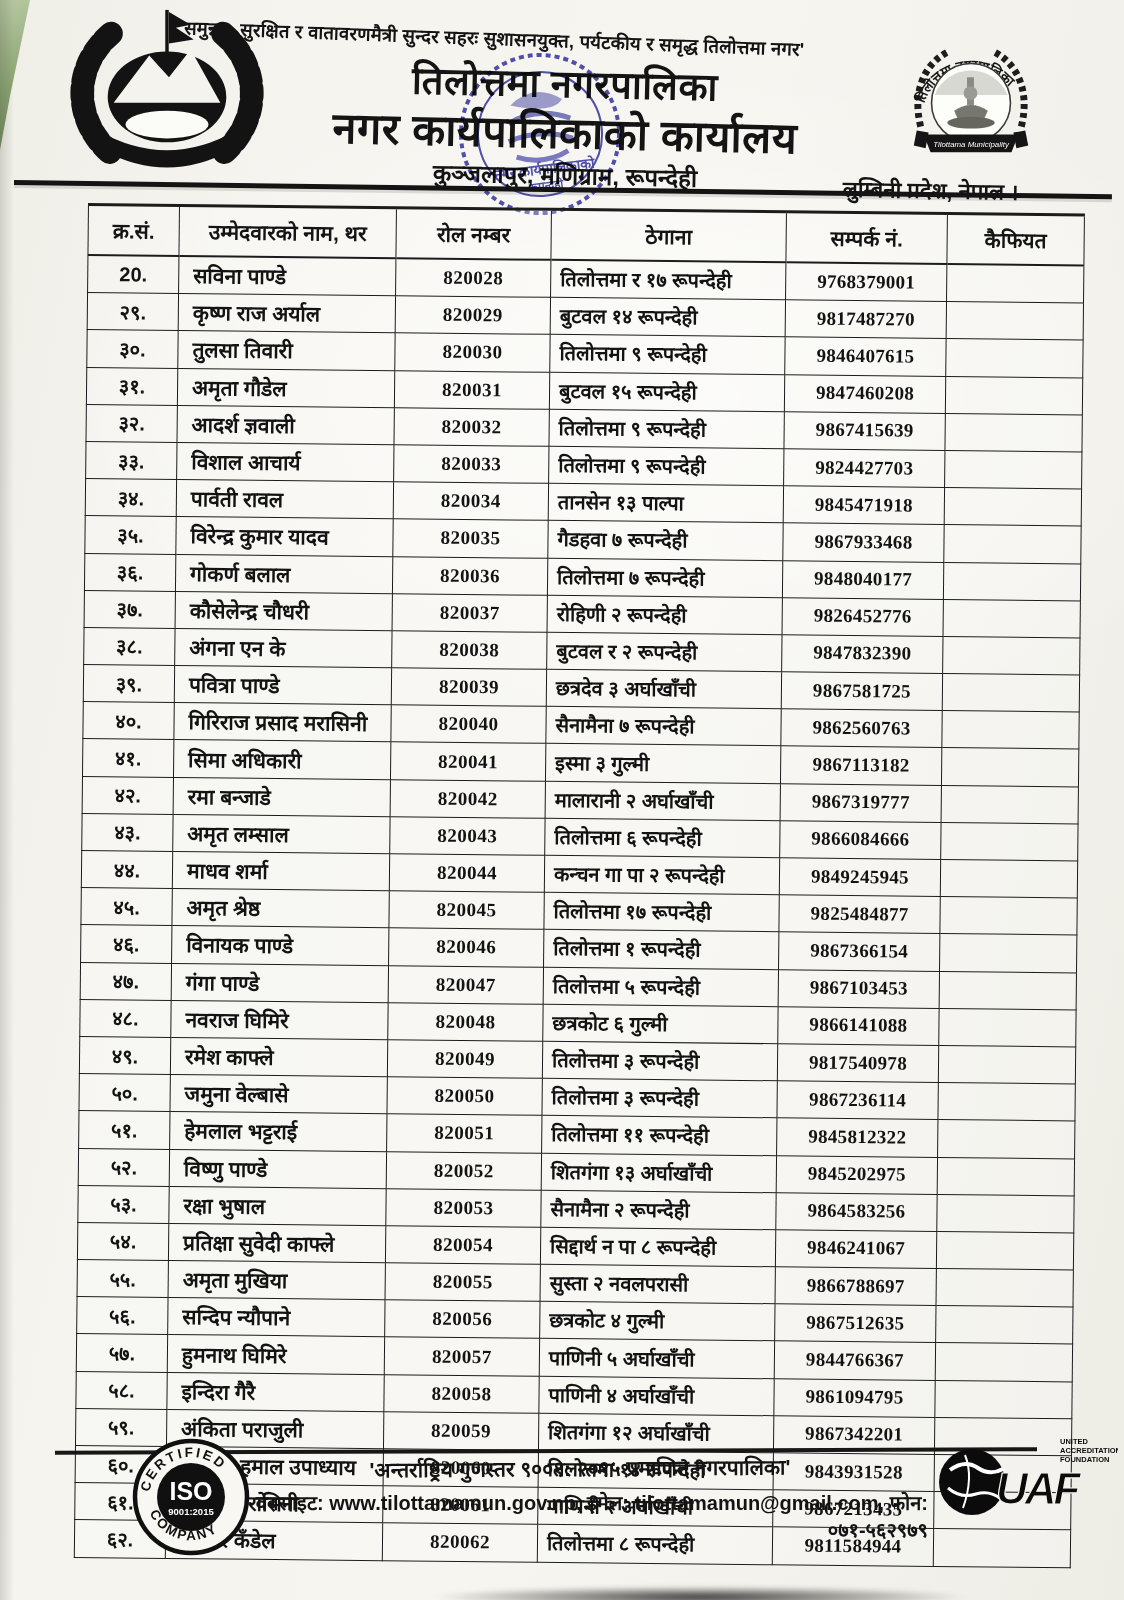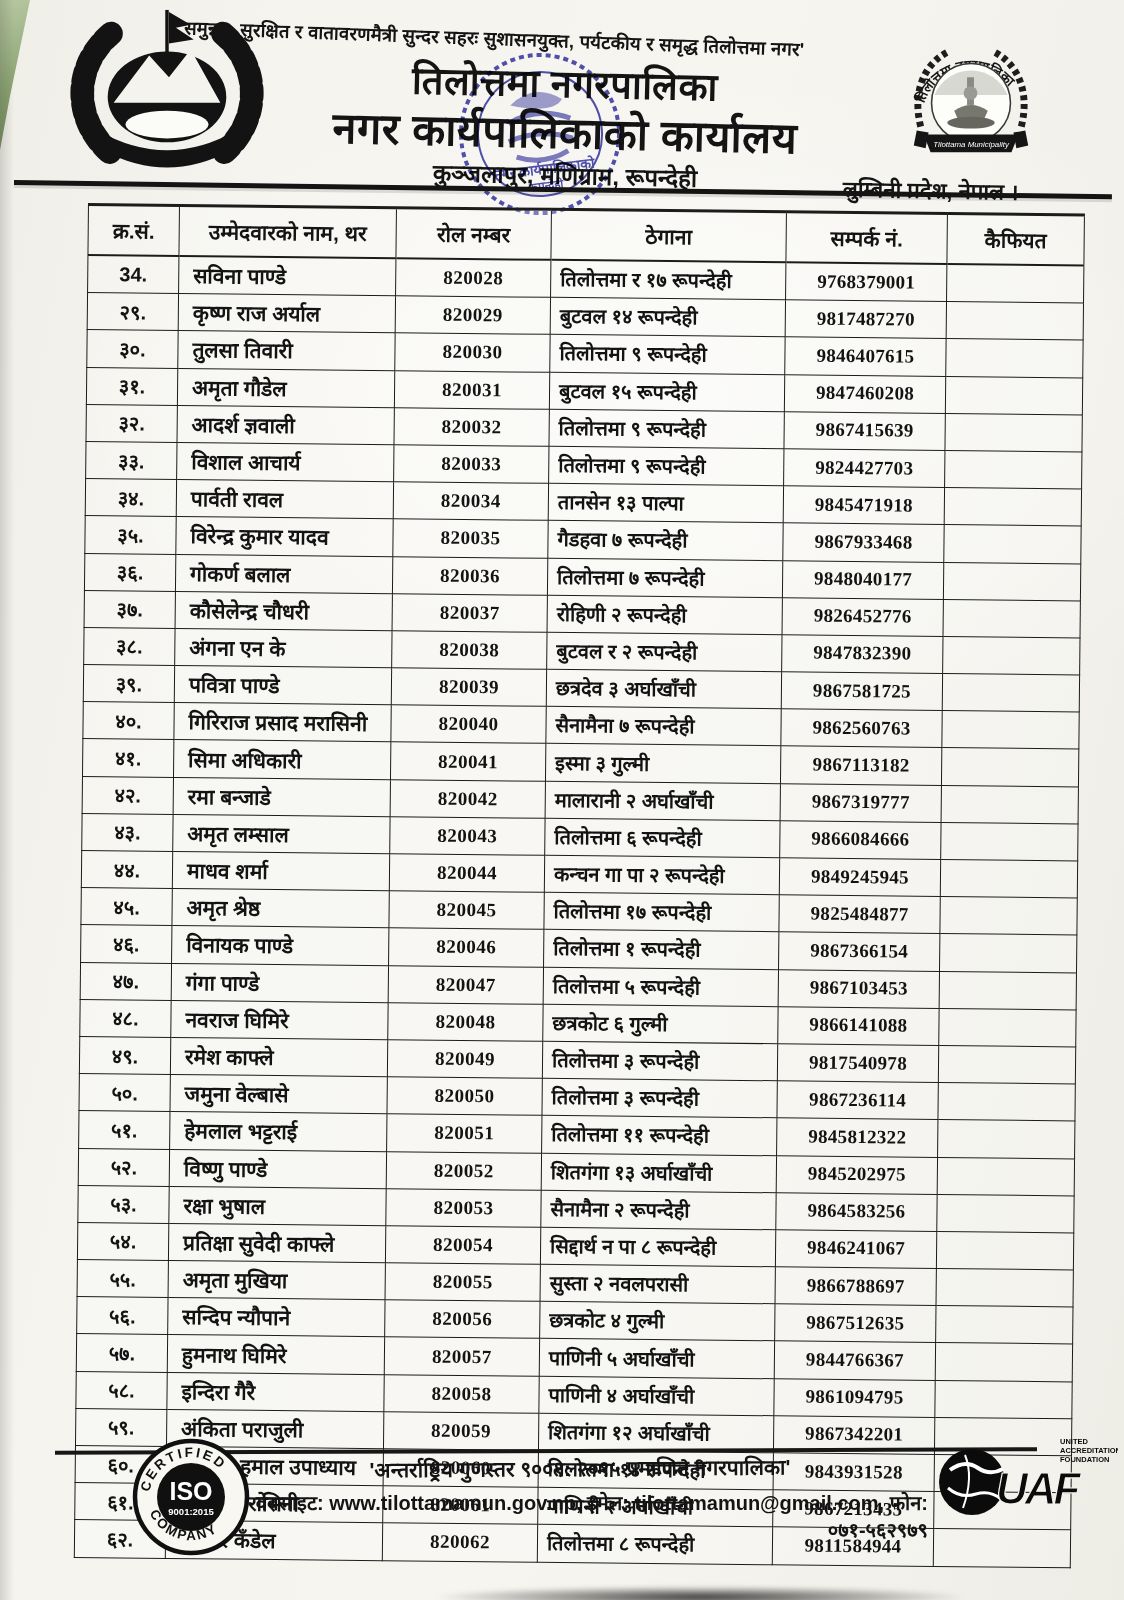--- a/index.html
+++ b/index.html
@@ -161,21 +161,21 @@
           <th class="c0">क्र.सं.</th>
           <th class="c1">उम्मेदवारको नाम, थर</th>
           <th class="c2">रोल नम्बर</th>
           <th class="c3">ठेगाना</th>
           <th class="c4">सम्पर्क नं.</th>
           <th class="c5">कैफियत</th>
         </tr>
     </thead>
     <tbody>
         <tr>
-          <td class="c0">34.</td>
+          <td class="c0">20.</td>
           <td class="c1">सविना पाण्डे</td>
           <td class="c2">820028</td>
           <td class="c3 low">तिलोत्तमा र १७ रूपन्देही</td>
           <td class="c4 low">9768379001</td>
           <td class="c5"></td>
         </tr>
         <tr>
           <td class="c0">२९.</td>
           <td class="c1">कृष्ण राज अर्याल</td>
           <td class="c2">820029</td>

